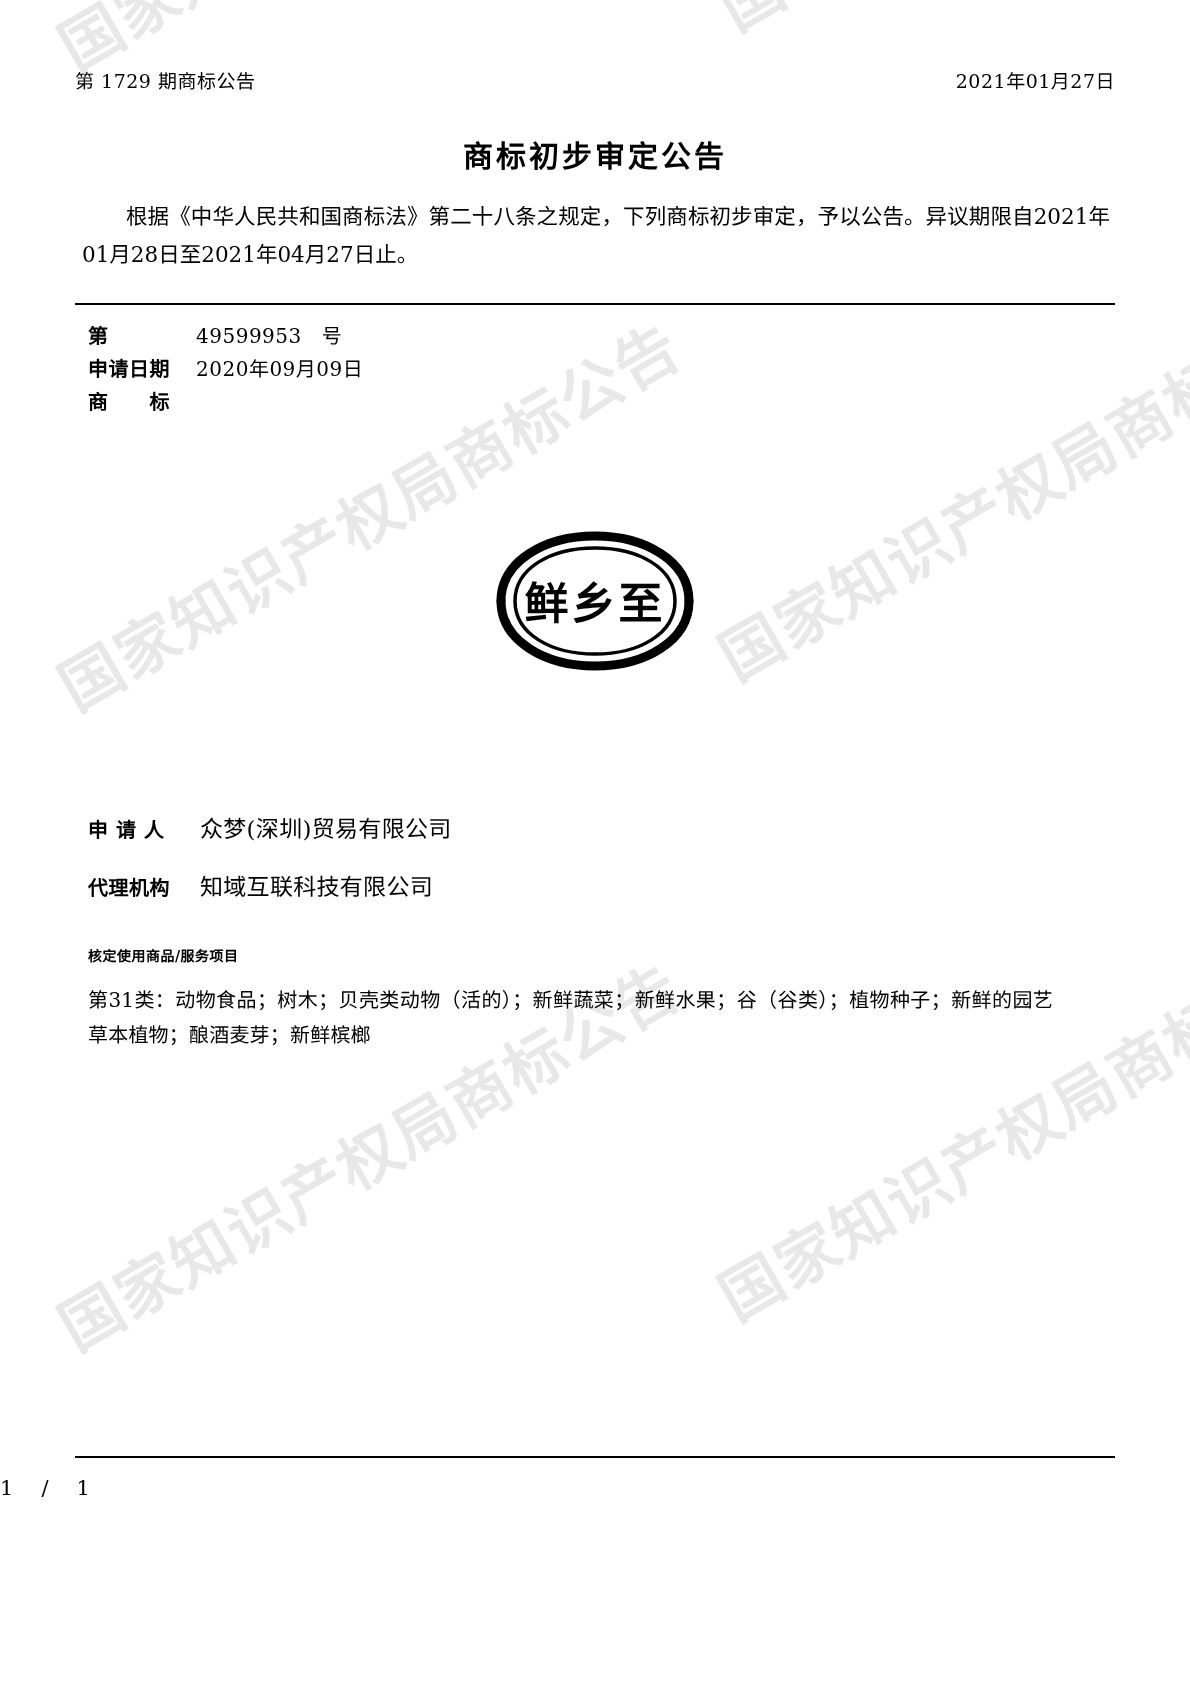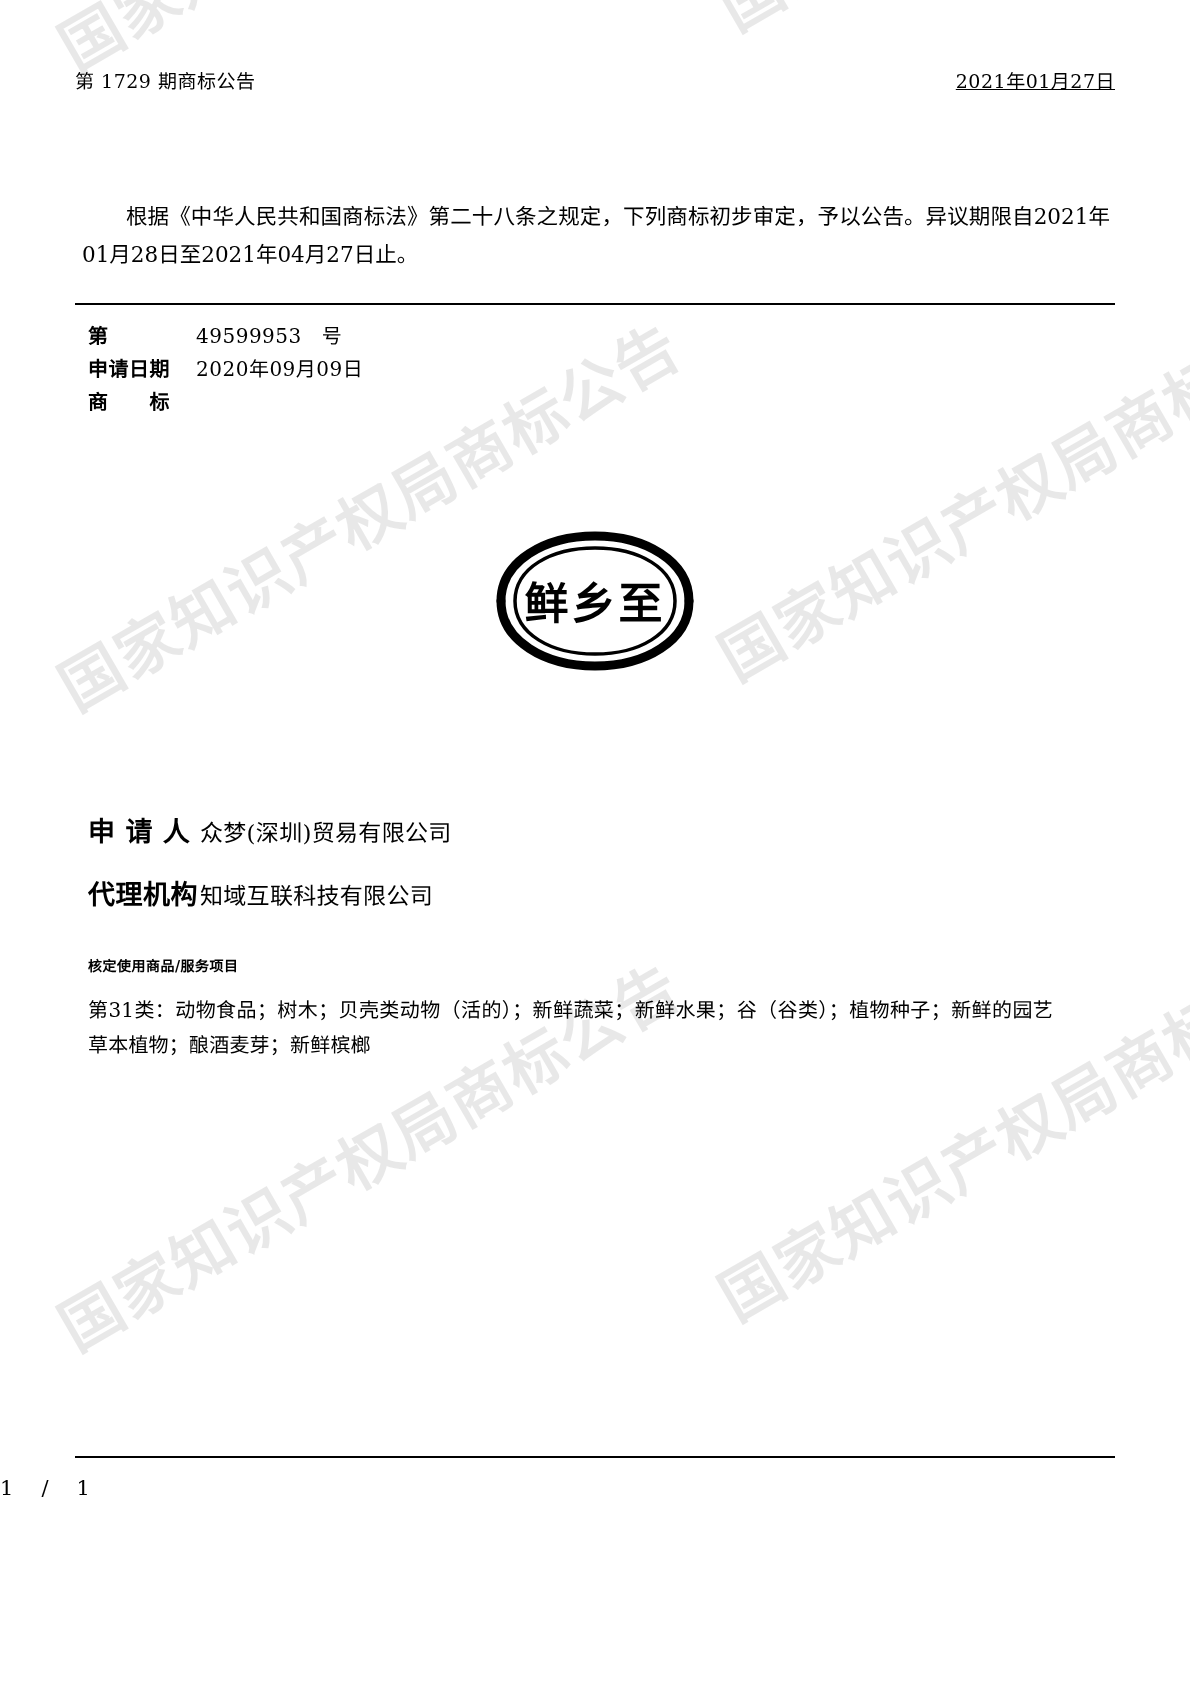--- a/index.html
+++ b/index.html
@@ -48,21 +48,21 @@
     position: absolute;
     top: 66px;
     left: 75px;
     right: 75px;
     display: flex;
     justify-content: space-between;
     align-items: baseline;
     font-size: 19px;
   }
   .header-left { letter-spacing: 0.5px; }
-  .header-right { letter-spacing: 0.5px; text-decoration: underline; }
+  .header-right { letter-spacing: 0.5px; }
 
   .doc-title {
     position: absolute;
     top: 132px;
     left: 0;
     right: 0;
     text-align: center;
     font-size: 30px;
     font-weight: 700;
     letter-spacing: 3px;
@@ -132,21 +132,21 @@
     left: 88px;
     right: 60px;
   }
   .detail-row {
     display: flex;
     align-items: baseline;
     margin-bottom: 24px;
   }
   .detail-label {
     font-weight: 700;
-    font-size: 27px;
+    font-size: 20px;
     width: 112px;
     flex: none;
     letter-spacing: 0.5px;
   }
   .detail-value {
     font-size: 23px;
     letter-spacing: 0.3px;
   }
   .detail-heading {
     font-weight: 700;
@@ -194,20 +194,21 @@
   <div class="wm" style="left:700px; top:1260px; font-size:62px; transform: rotate(-30deg);">国家知识产权局商标公告</div>
 </div>
 
 <div id="page">
 
   <div class="header-row">
     <div class="header-left">第 1729 期商标公告</div>
     <div class="header-right">2021年01月27日</div>
   </div>
 
+  <div class="doc-title">商标初步审定公告</div>
 
   <div class="intro">根据《中华人民共和国商标法》第二十八条之规定，下列商标初步审定，予以公告。异议期限自2021年01月28日至2021年04月27日止。</div>
 
   <div class="rule-top"></div>
 
   <div class="field-block">
     <div class="field-row">
       <div class="field-label">第</div>
       <div class="field-value">49599953</div>
       <div class="field-value num">号</div>

